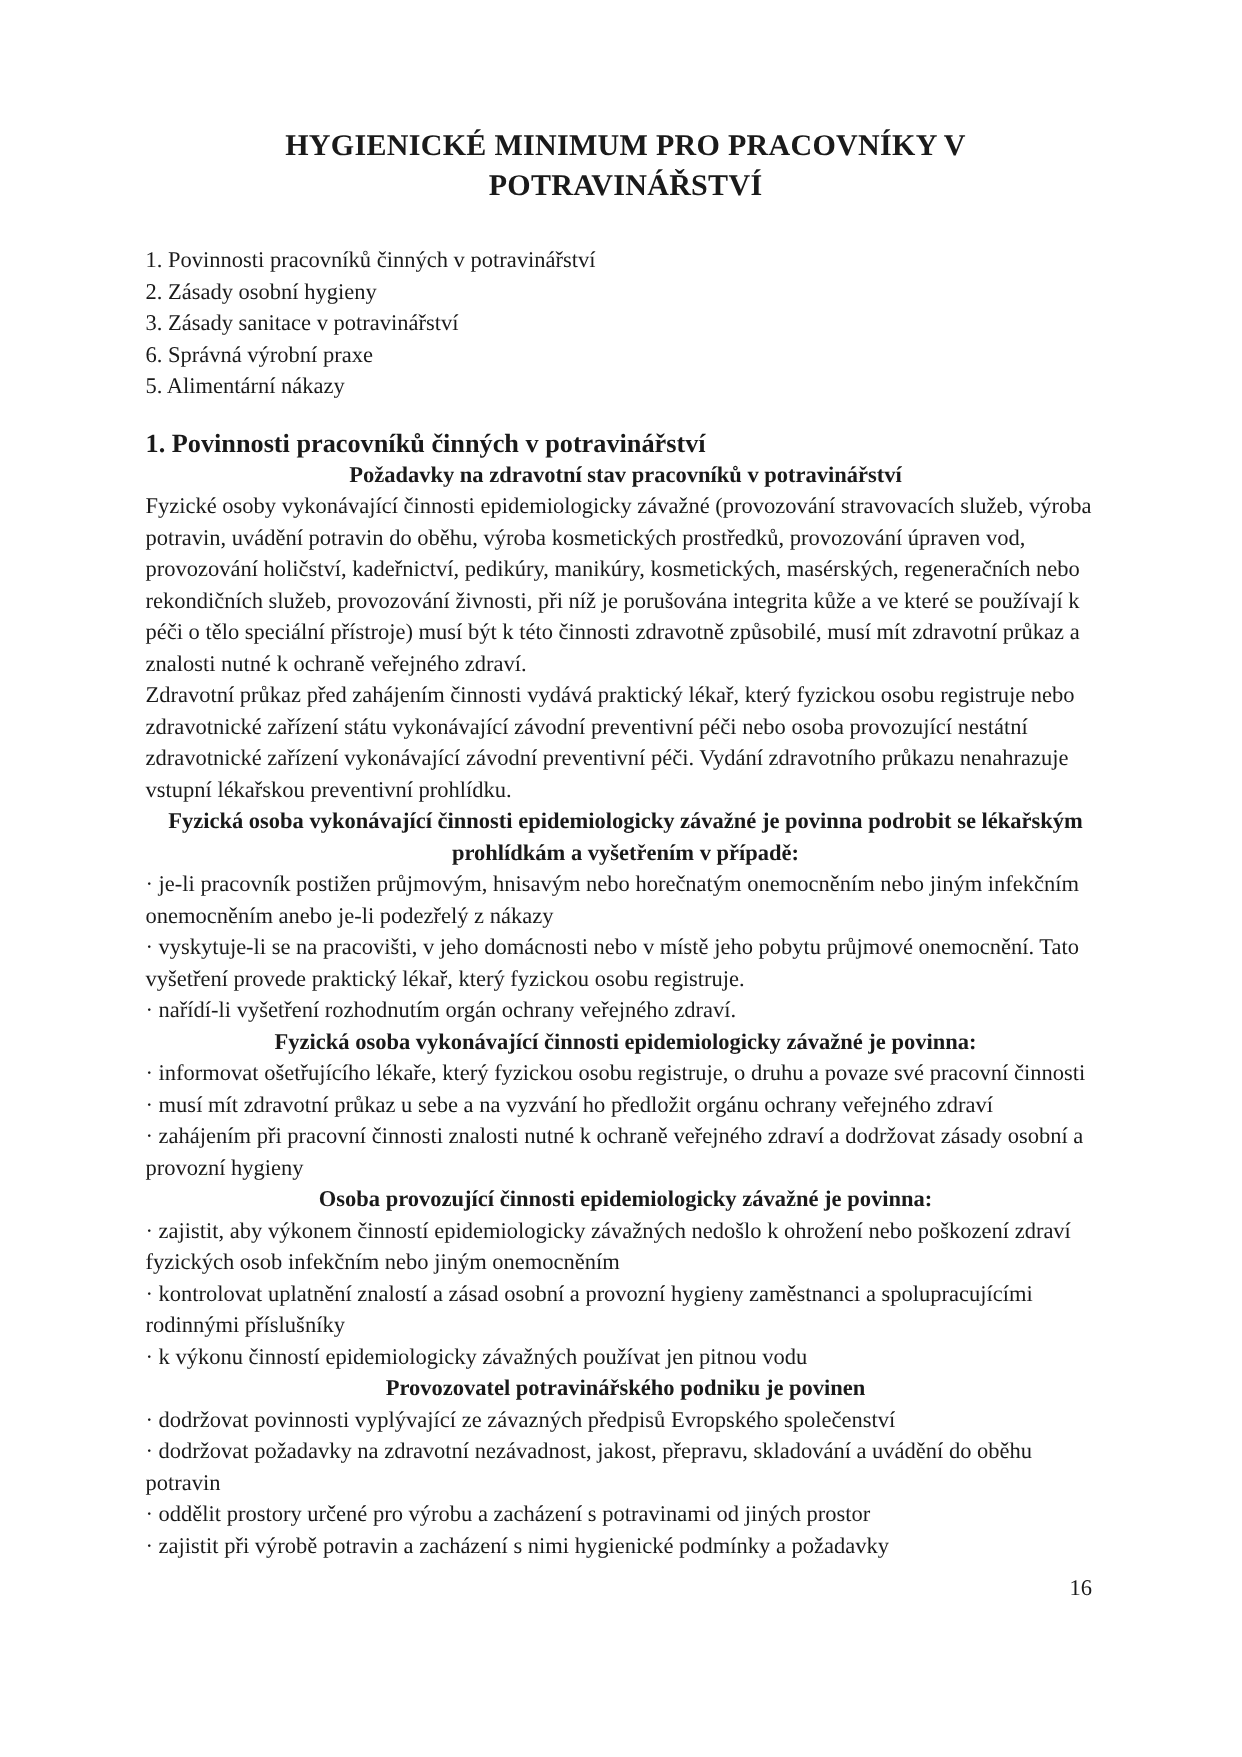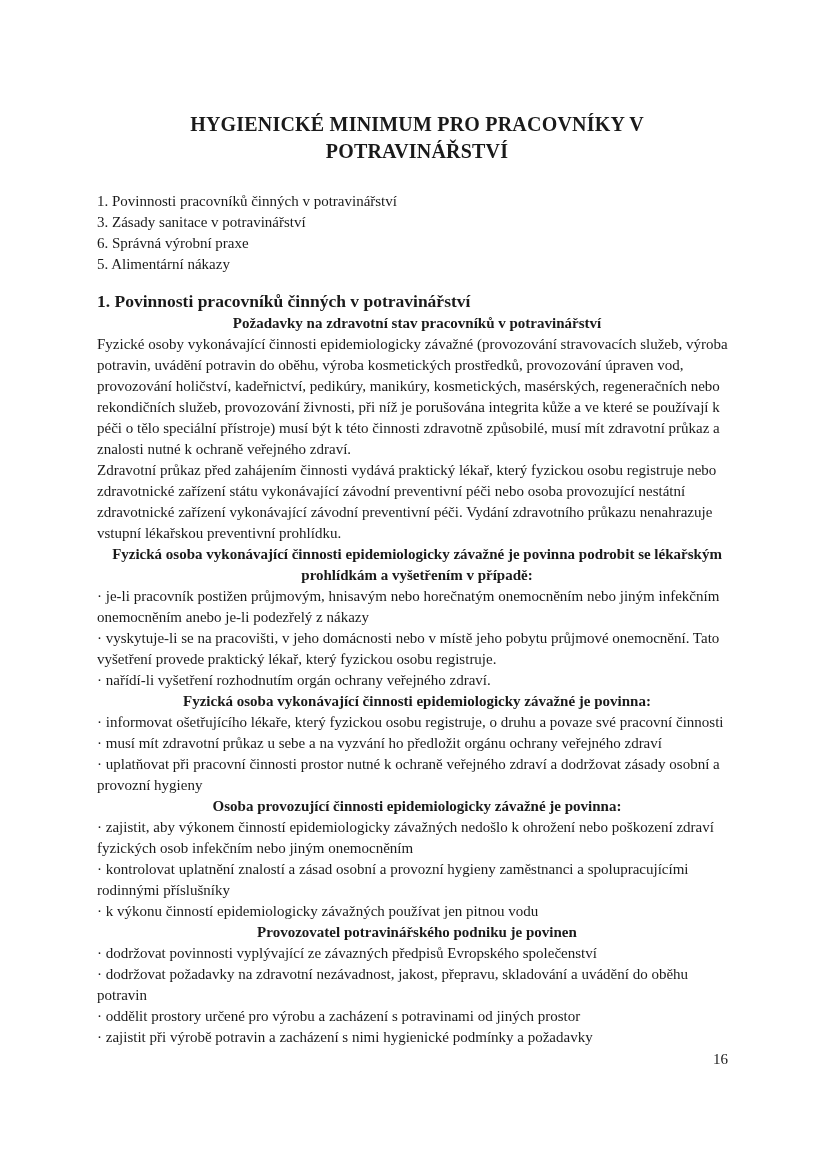--- a/index.html
+++ b/index.html
@@ -9,21 +9,21 @@
   }
   .page {
     position: relative;
     width: 828px;
     height: 1171px;
     margin: 0 auto;
     background: #ffffff;
     color: #1a1a1a;
     font-family: "Liberation Serif", serif;
     box-sizing: border-box;
-    padding: 111px 91px 0 97px;
+    padding: 84px 91px 0 97px;
     overflow: hidden;
   }
   .doc-title {
     font-size: 20px;
     font-weight: bold;
     text-align: center;
     line-height: 27px;
     max-width: 540px;
     margin: 0 auto 26px auto;
     letter-spacing: 0.2px;
@@ -61,39 +61,40 @@
 </style>
 </head>
 <body>
 
 <div class="page">
 
   <h1 class="doc-title">HYGIENICKÉ MINIMUM PRO PRACOVNÍKY V POTRAVINÁŘSTVÍ</h1>
 
   <div class="toc">
     <p>1. Povinnosti pracovníků činných v potravinářství</p>
+    <p>2. Zásady osobní hygieny</p>
     <p>3. Zásady sanitace v potravinářství</p>
     <p>6. Správná výrobní praxe</p>
     <p>5. Alimentární nákazy</p>
   </div>
 
   <h2 class="section-heading">1. Povinnosti pracovníků činných v potravinářství</h2>
 
   <div class="content">
     <p class="bold">Požadavky na zdravotní stav pracovníků v potravinářství</p>
     <p>Fyzické osoby vykonávající činnosti epidemiologicky závažné (provozování stravovacích služeb, výroba potravin, uvádění potravin do oběhu, výroba kosmetických prostředků, provozování úpraven vod, provozování holičství, kadeřnictví, pedikúry, manikúry, kosmetických, masérských, regeneračních nebo rekondičních služeb, provozování živnosti, při níž je porušována integrita kůže a ve které se používají k péči o tělo speciální přístroje) musí být k této činnosti zdravotně způsobilé, musí mít zdravotní průkaz a znalosti nutné k ochraně veřejného zdraví.</p>
     <p>Zdravotní průkaz před zahájením činnosti vydává praktický lékař, který fyzickou osobu registruje nebo zdravotnické zařízení státu vykonávající závodní preventivní péči nebo osoba provozující nestátní zdravotnické zařízení vykonávající závodní preventivní péči. Vydání zdravotního průkazu nenahrazuje vstupní lékařskou preventivní prohlídku.</p>
     <p class="bold">Fyzická osoba vykonávající činnosti epidemiologicky závažné je povinna podrobit se lékařským prohlídkám a vyšetřením v případě:</p>
     <p>· je-li pracovník postižen průjmovým, hnisavým nebo horečnatým onemocněním nebo jiným infekčním onemocněním anebo je-li podezřelý z nákazy</p>
     <p>· vyskytuje-li se na pracovišti, v jeho domácnosti nebo v místě jeho pobytu průjmové onemocnění. Tato vyšetření provede praktický lékař, který fyzickou osobu registruje.</p>
     <p>· nařídí-li vyšetření rozhodnutím orgán ochrany veřejného zdraví.</p>
     <p class="bold">Fyzická osoba vykonávající činnosti epidemiologicky závažné je povinna:</p>
     <p>· informovat ošetřujícího lékaře, který fyzickou osobu registruje, o druhu a povaze své pracovní činnosti</p>
     <p>· musí mít zdravotní průkaz u sebe a na vyzvání ho předložit orgánu ochrany veřejného zdraví</p>
-    <p>· uplatňovat při pracovní činnosti prostor nutné k ochraně veřejného zdraví a dodržovat zásady osobní a provozní hygieny</p>
+    <p>· zahájením při pracovní činnosti znalosti nutné k ochraně veřejného zdraví a dodržovat zásady osobní a provozní hygieny</p>
     <p class="bold">Osoba provozující činnosti epidemiologicky závažné je povinna:</p>
     <p>· zajistit, aby výkonem činností epidemiologicky závažných nedošlo k ohrožení nebo poškození zdraví fyzických osob infekčním nebo jiným onemocněním</p>
     <p>· kontrolovat uplatnění znalostí a zásad osobní a provozní hygieny zaměstnanci a spolupracujícími rodinnými příslušníky</p>
     <p>· k výkonu činností epidemiologicky závažných používat jen pitnou vodu</p>
     <p class="bold">Provozovatel potravinářského podniku je povinen</p>
     <p>· dodržovat povinnosti vyplývající ze závazných předpisů Evropského společenství</p>
     <p>· dodržovat požadavky na zdravotní nezávadnost, jakost, přepravu, skladování a uvádění do oběhu potravin</p>
     <p>· oddělit prostory určené pro výrobu a zacházení s potravinami od jiných prostor</p>
     <p>· zajistit při výrobě potravin a zacházení s nimi hygienické podmínky a požadavky</p>
   </div>

